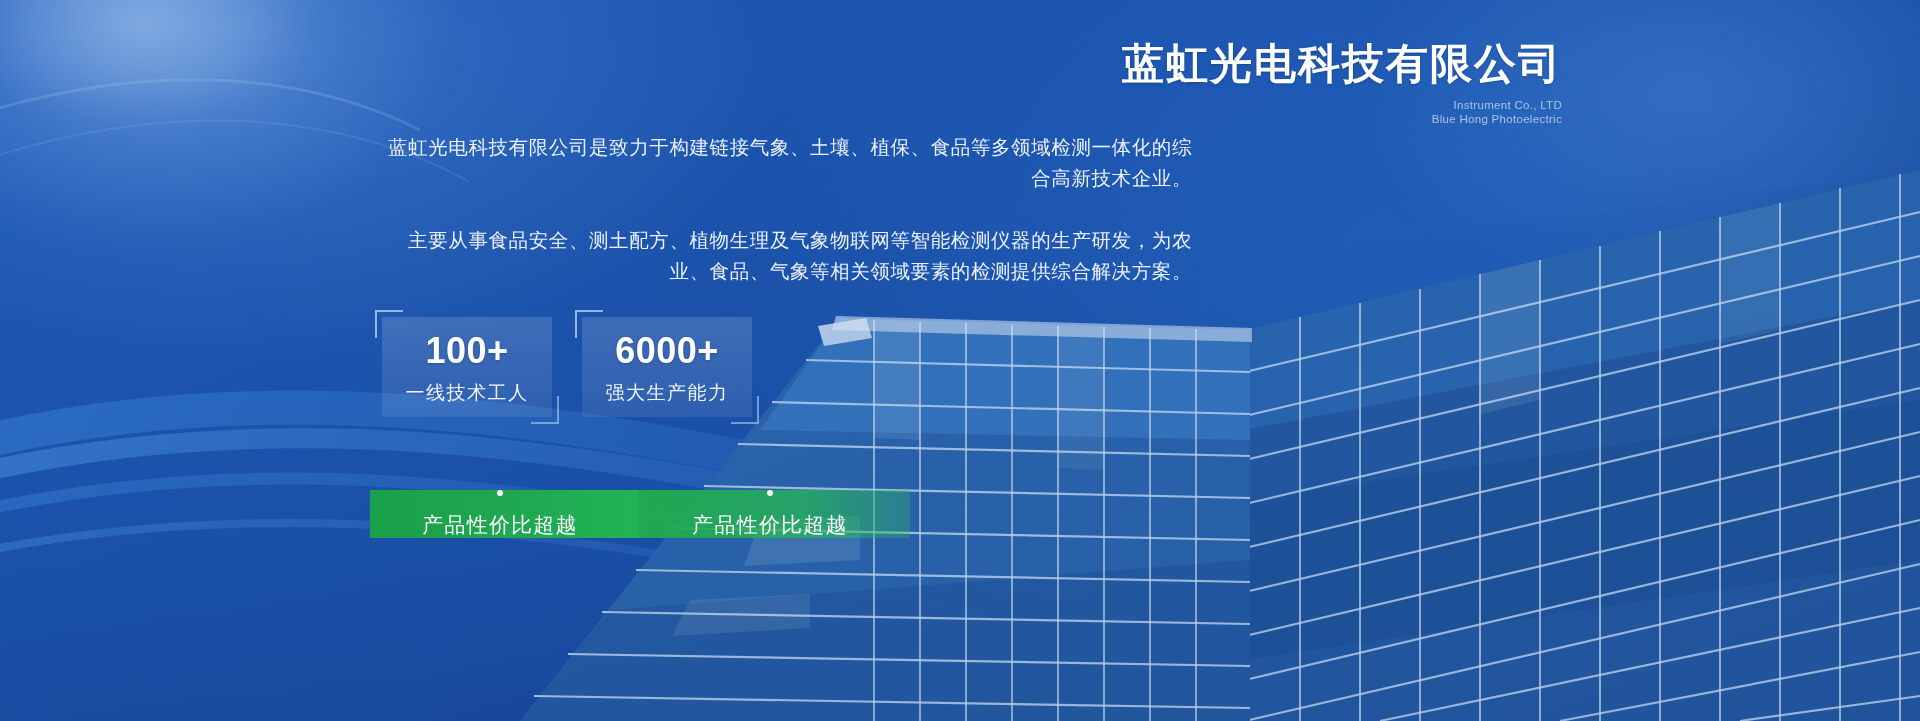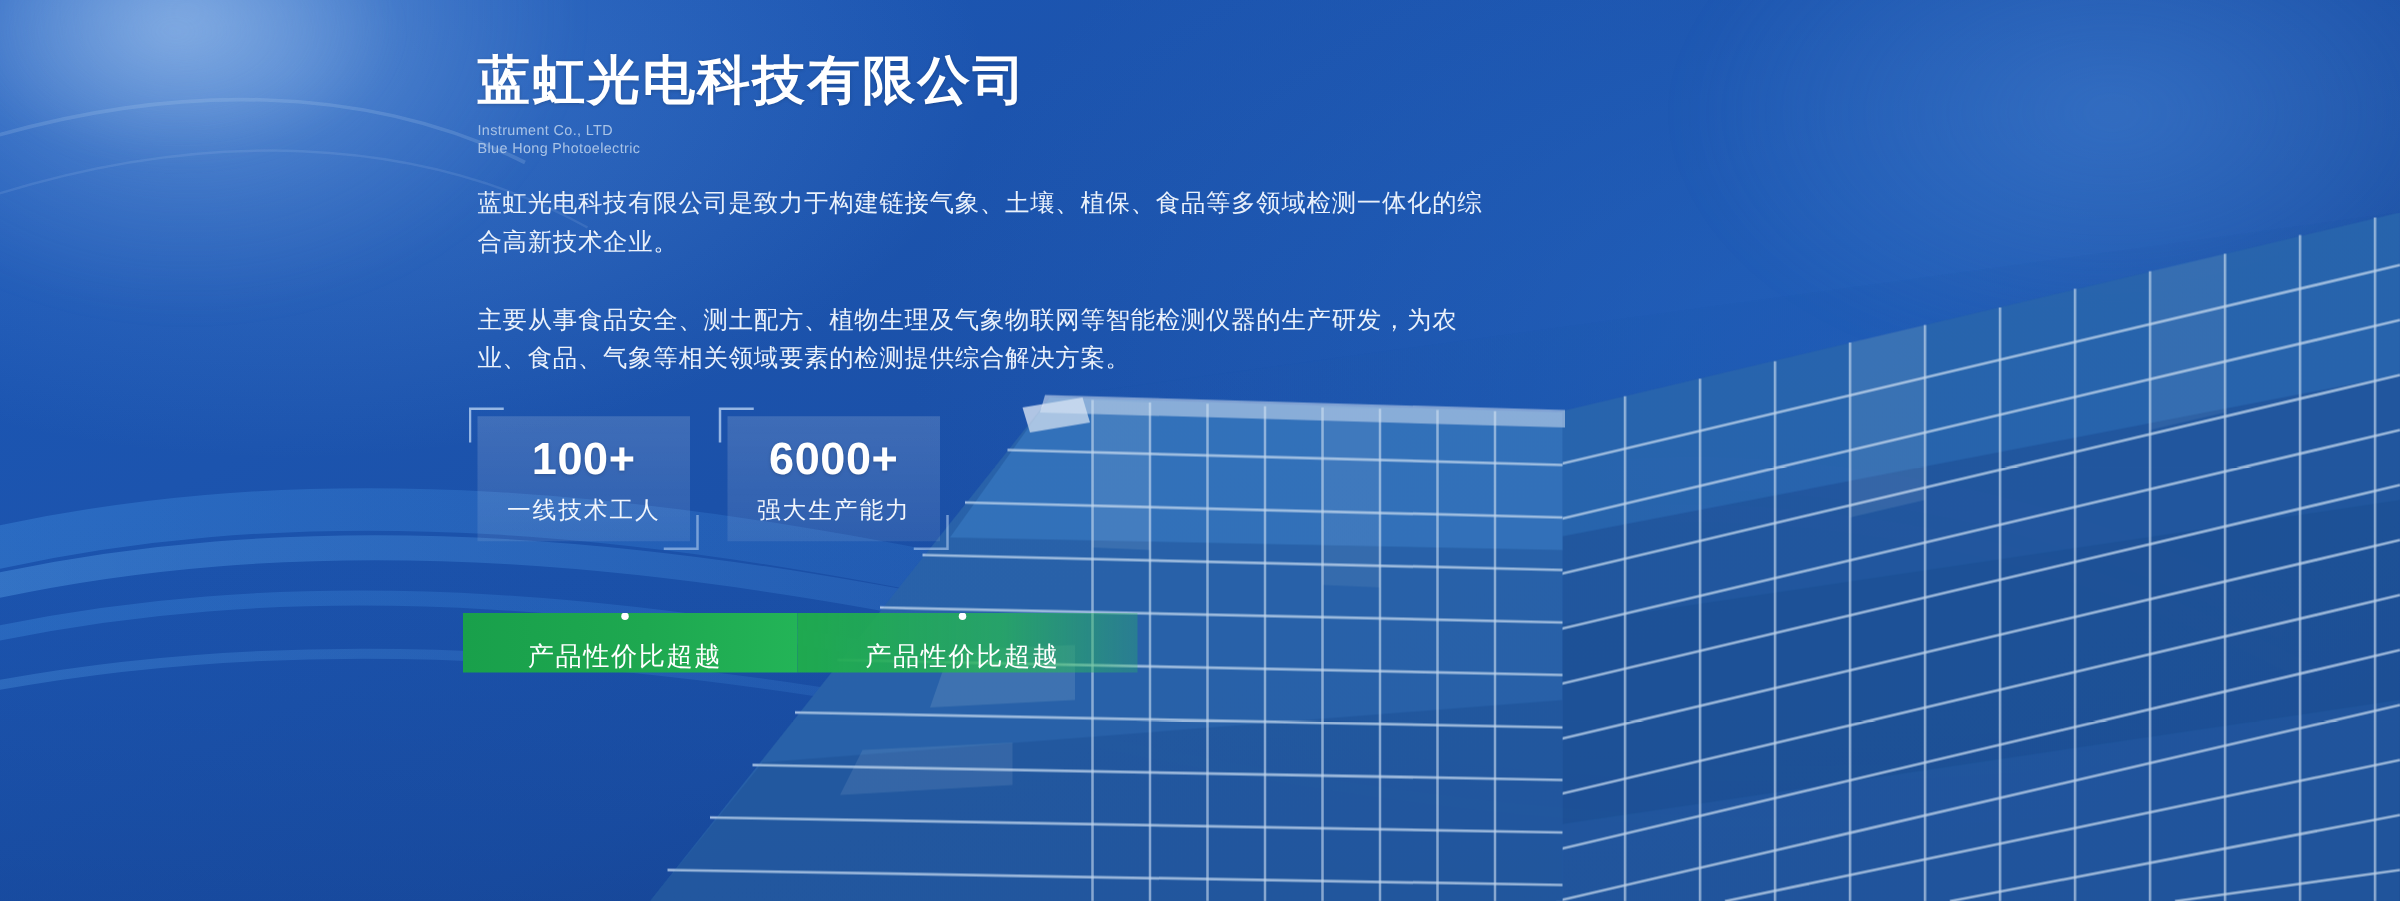--- a/index.html
+++ b/index.html
@@ -25,36 +25,36 @@
             background:radial-gradient(ellipse at 50% 50%, rgba(200,225,250,0.32) 0%, rgba(200,225,250,0) 70%);
             filter:blur(10px); }
   .blob-c { right:-120px; top:-120px; width:700px; height:420px;
             background:radial-gradient(ellipse at 50% 50%, rgba(90,150,225,0.35) 0%, rgba(90,150,225,0) 70%);
             filter:blur(14px); }
 
   
   .waves { position:absolute; inset:0; pointer-events:none; }
 
   
-  .content { position:absolute; left:382px; top:0; width:1180px; }
+  .content { position:absolute; left:382px; top:0; width:1180px;text-align:right; }
 
   .title {
     margin-top:40px;
     font-size:42px; line-height:1.15; font-weight:700; color:#ffffff;
     letter-spacing:2px;
     text-shadow:0 1px 3px rgba(0,0,0,0.18);
   }
   .subtitle {
     margin-top:10px;
     font-size:11.5px; line-height:14px; color:#a9c3e6; letter-spacing:0.3px;
   }
   .subtitle div { white-space:nowrap; }
 
   .para {
-    margin-top:22px;
+    margin-top:6px;
     font-size:19.5px; line-height:31px; color:#eaf1fb;
     letter-spacing:0.6px; max-width:810px;
   }
   .para.p2 { margin-top:31px;font-family:Liberation Serif, serif; }
 
   
   .stats { margin-top:30px; display:flex; gap:30px; }
   .stat {
     position:relative; width:170px; height:100px;
     background:linear-gradient(180deg, rgba(255,255,255,0.155) 0%, rgba(255,255,255,0.085) 100%);

